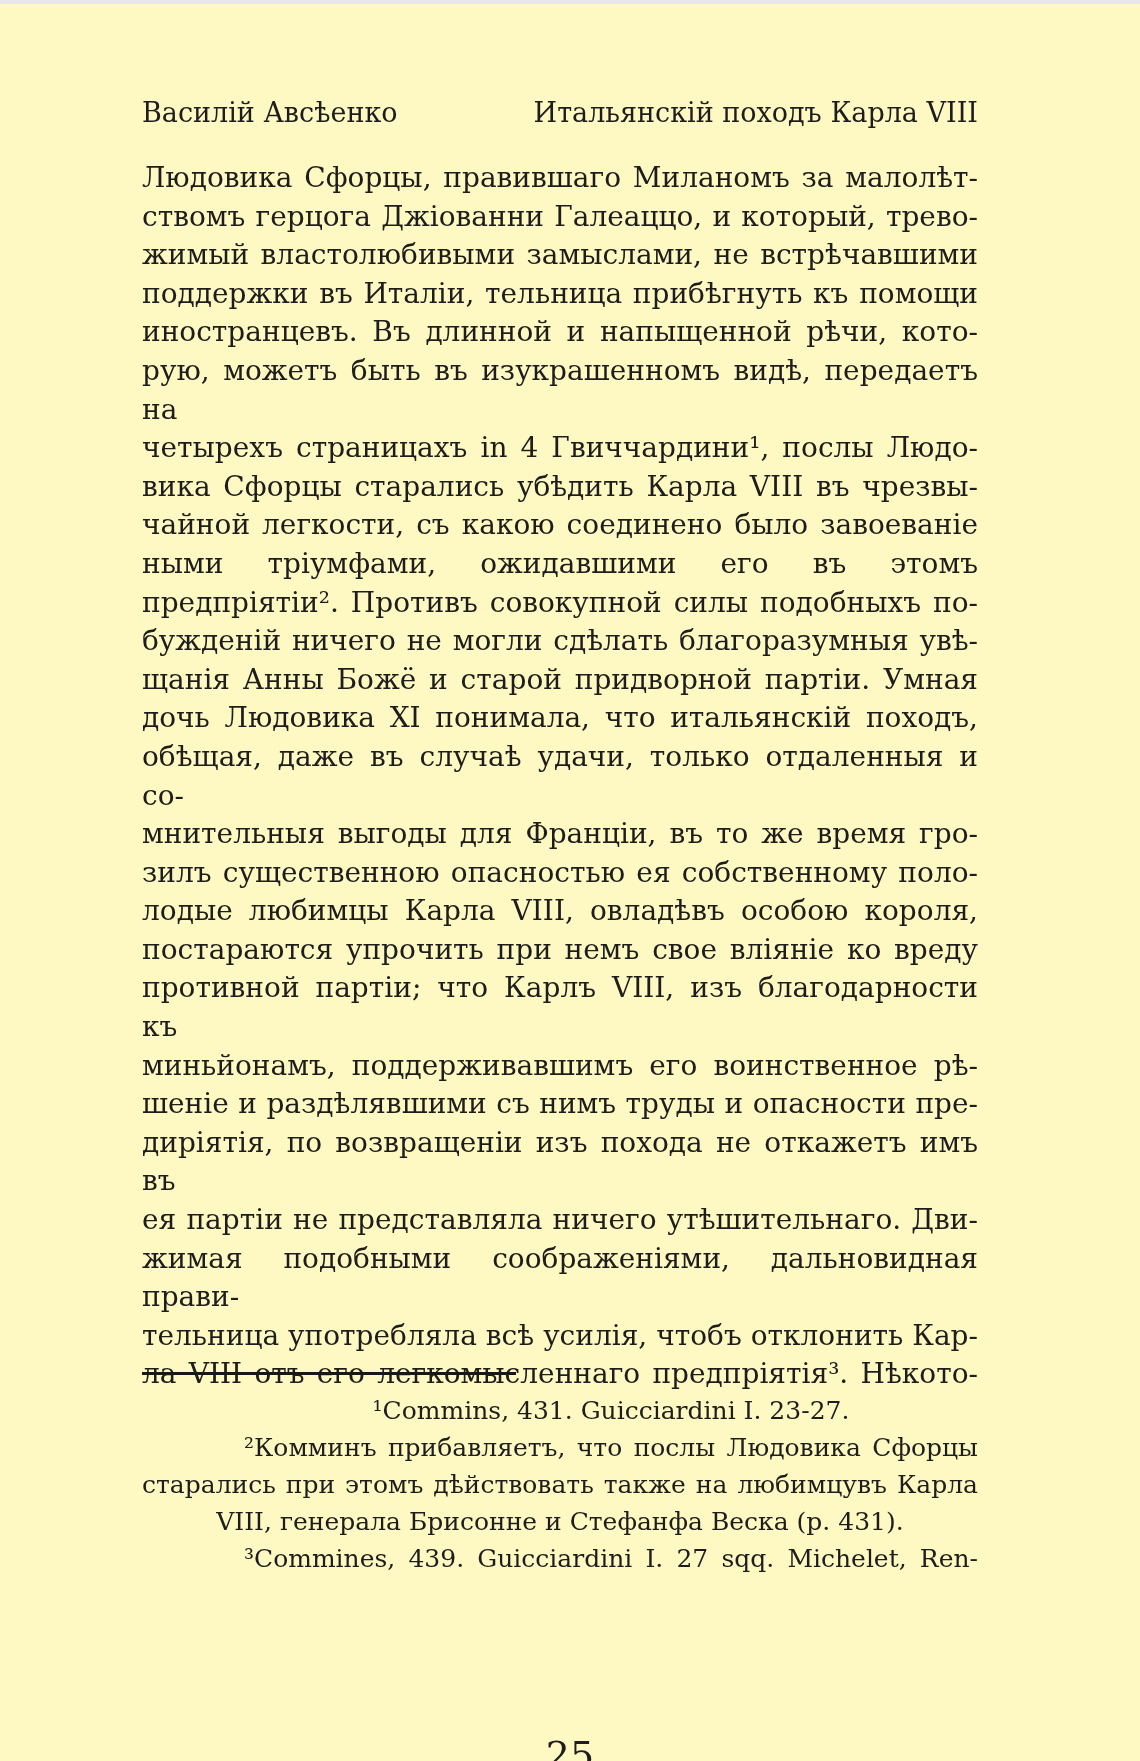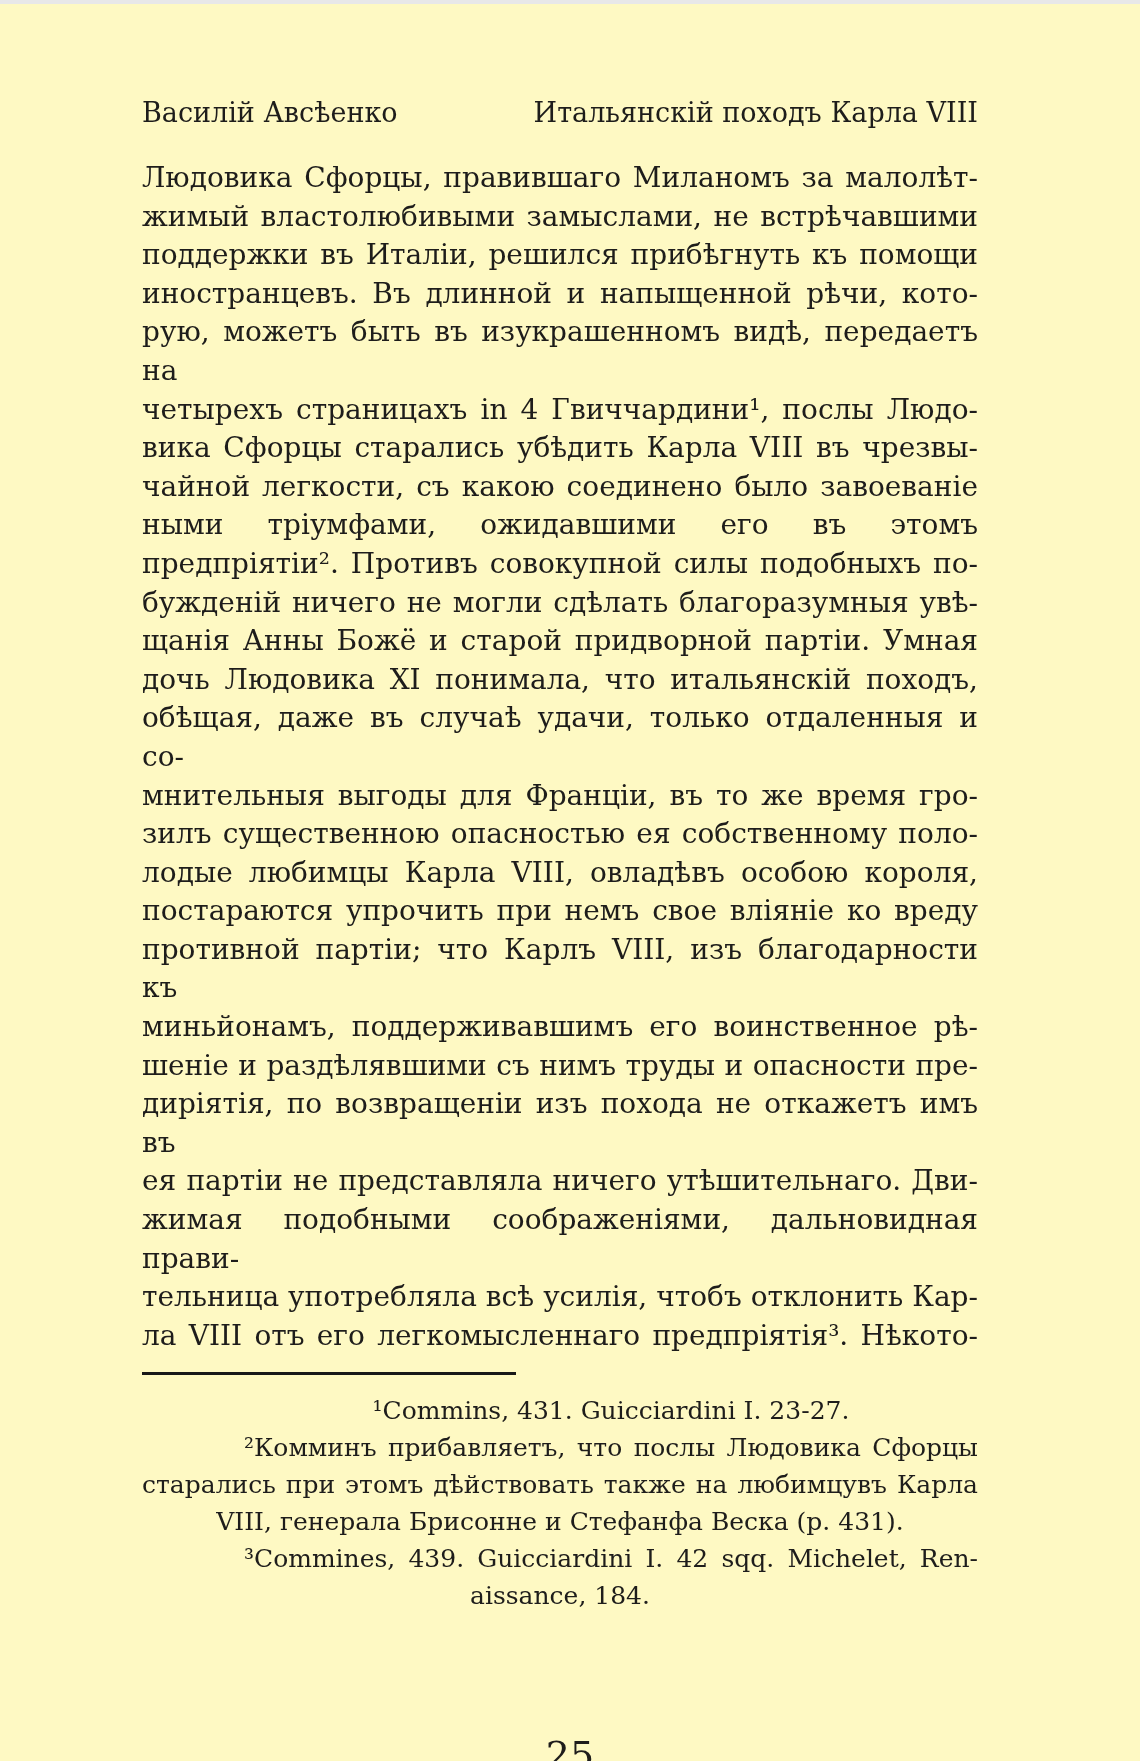--- a/index.html
+++ b/index.html
@@ -47,22 +47,23 @@
 
 <div class="page">
 
   <div class="running-header">
     <span>Василій Авсѣенко</span>
     <span>Итальянскій походъ Карла VIII</span>
   </div>
 
   <div class="body-text">
       <div class="bline"><span>Людовика Сфорцы, правившаго Миланомъ за малолѣт-</span></div>
+      <div class="bline"><span>ствомъ герцога Джіованни Галеаццо, и который, трево-</span></div>
       <div class="bline"><span>жимый властолюбивыми замыслами, не встрѣчавшими</span></div>
-      <div class="bline"><span>поддержки въ Италіи, решился прибѣгнуть къ помощи</span></div>
+      <div class="bline"><span>поддержки въ Италіи, тельница прибѣгнуть къ помощи</span></div>
       <div class="bline"><span>иностранцевъ. Въ длинной и напыщенной рѣчи, кото-</span></div>
       <div class="bline"><span>рую, можетъ быть въ изукрашенномъ видѣ, передаетъ на</span></div>
       <div class="bline"><span>четырехъ страницахъ in 4 Гвиччардини¹, послы Людо-</span></div>
       <div class="bline"><span>вика Сфорцы старались убѣдить Карла VIII въ чрезвы-</span></div>
       <div class="bline"><span>чайной легкости, съ какою соединено было завоеваніе</span></div>
       <div class="bline"><span>ными тріумфами, ожидавшими его въ этомъ</span></div>
       <div class="bline"><span>предпріятіи². Противъ совокупной силы подобныхъ по-</span></div>
       <div class="bline"><span>бужденій ничего не могли сдѣлать благоразумныя увѣ-</span></div>
       <div class="bline"><span>щанія Анны Божё и старой придворной партіи. Умная</span></div>
       <div class="bline"><span>дочь Людовика XI понимала, что итальянскій походъ,</span></div>
@@ -81,19 +82,18 @@
       <div class="bline"><span>ла VIII отъ его легкомысленнаго предпріятія³. Нѣкото-</span></div>
     </div>
 
   <div class="footnote-rule"></div>
 
   <div class="footnotes">
       <div class="fline indent">¹Commins, 431. Guicciardini I. 23-27.</div>
       <div class="fline indent just">²Комминъ прибавляетъ, что послы Людовика Сфорцы</div>
       <div class="fline just">старались при этомъ дѣйствовать также на любимцувъ Карла</div>
       <div class="fline">VIII, генерала Брисонне и Стефанфа Веска (p. 431).</div>
-      <div class="fline indent just">³Commines, 439. Guicciardini I. 42 sqq. Michelet, Ren-</div>
-      <div class="fline">aissance, 184.</div>
+      <div class="fline indent just">³Commines, 439. Guicciardini I. 27 sqq. Michelet, Ren-</div>
     </div>
 
   <div class="page-number">25</div>
 
 </div>
 
 </body></html>

